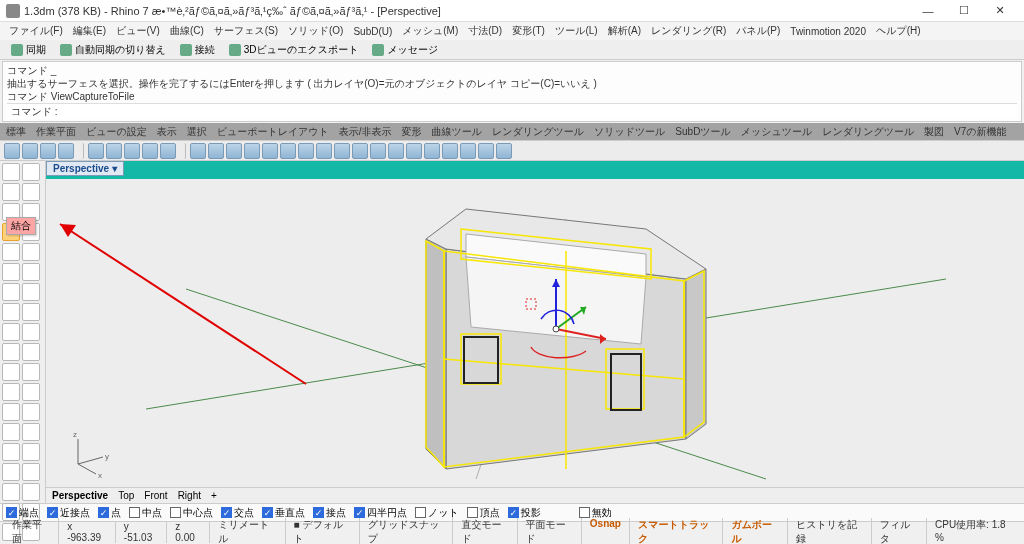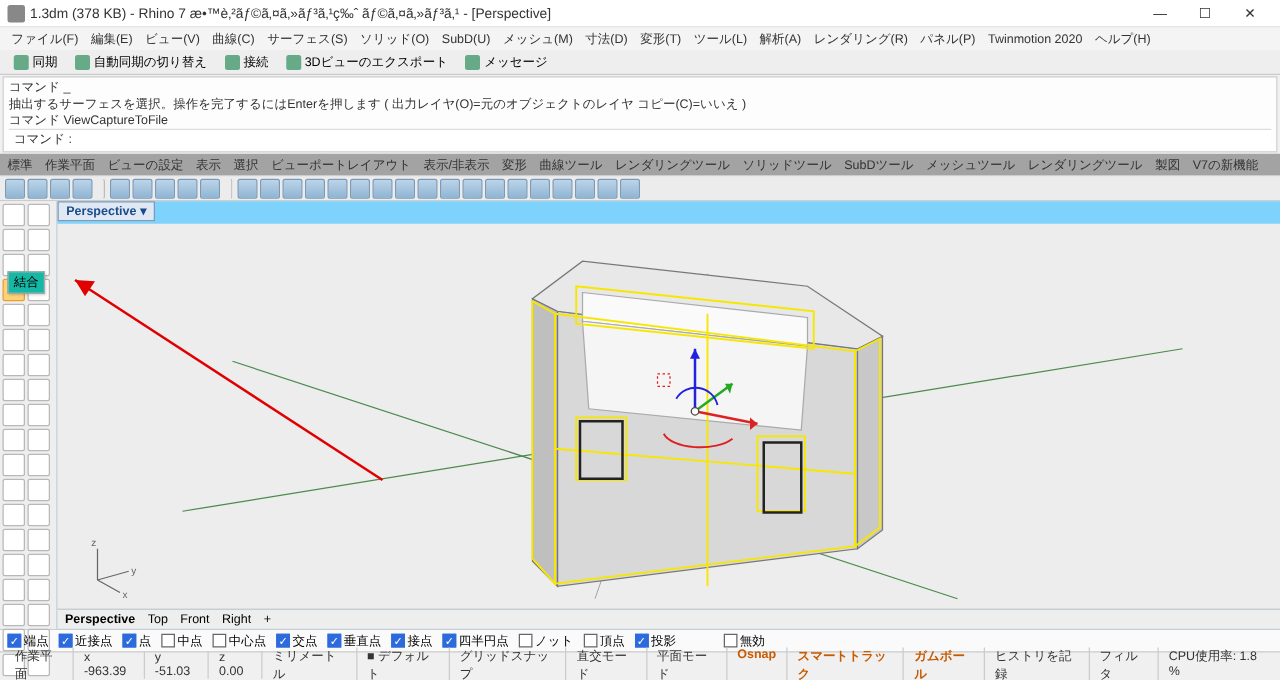--- a/index.html
+++ b/index.html
@@ -19,22 +19,22 @@
   .cmdline input { flex: 1; border: none; outline: none; font-size: 10px; }
   .tabbar { height: 18px; background: #a3a3a3; display: flex; align-items: center; padding: 0 6px; font-size: 10px; border-bottom: 1px solid #ccc; gap: 10px; }
   .tabbar span { cursor: pointer; color: #333; }
   .iconbar { height: 20px; background: #ececec; display: flex; align-items: center; padding: 0 4px; border-bottom: 1px solid #ccc; gap: 2px; }
   .ib { width: 16px; height: 16px; background: linear-gradient(#bcd4e8,#8fb5d4); border: 1px solid #7a9bb8; border-radius: 2px; cursor: pointer; }
   .ib.sep { background: none; border: none; width: 6px; border-right: 1px solid #bbb; margin: 0 2px; }
   .main { display: flex; height: 342px; }
   .sidetools { width: 46px; background: #eee; border-right: 1px solid #ccc; padding: 2px; display: flex; flex-wrap: wrap; gap: 2px; align-content: flex-start; }
   .st { width: 18px; height: 18px; background: #fff; border: 1px solid #b8b8b8; border-radius: 2px; cursor: pointer; display:flex;align-items:center;justify-content:center; }
   .st.hl { background: #ffd27a; border-color: #e8a030; }
-  .tooltip { position: absolute; left: 6px; top: 217px; background: #14b8a6; border: 1px solid #aaa; padding: 1px 4px; font-size: 10px; box-shadow: 1px 1px 2px rgba(0,0,0,.2); }
-  .viewport { flex: 1; position: relative; background: #7dd3fc; }
+  .tooltip { position: absolute; left: 6px; top: 217px; background: #fca5a5; border: 1px solid #aaa; padding: 1px 4px; font-size: 10px; box-shadow: 1px 1px 2px rgba(0,0,0,.2); }
+  .viewport { flex: 1; position: relative; background: #14b8a6; }
   .vptab { position: absolute; top: 0; left: 0; background: #e0e8f4; border: 1px solid #7a9bb8; padding: 1px 6px; font-size: 10px; color: #1a4b8c; font-weight: bold; }
   .vptab .arr { color: #1a4b8c; margin-left: 3px; }
   .canvas { position: absolute; top: 18px; left: 0; right: 0; bottom: 16px; background: #ededed; }
   .axes3d { position: absolute; left: 12px; bottom: 8px; width: 60px; height: 50px; }
   .vtabs { position: absolute; bottom: 0; left: 0; height: 16px; display: flex; align-items: center; font-size: 10px; padding: 0 6px; gap: 10px; background: #eee; border-top: 1px solid #ccc; width: 100%; }
   .vtabs span { cursor: pointer; }
   .vtabs span.active { font-weight: bold; }
   .osnaps { height: 18px; background: #fafafa; border-top: 1px solid #ccc; display: flex; align-items: center; padding: 0 6px; font-size: 10px; gap: 8px; }
   .osnaps label { display: flex; align-items: center; gap: 2px; cursor: pointer; }
   .ck { width: 11px; height: 11px; border: 1px solid #666; background: #fff; display: inline-flex; align-items: center; justify-content: center; font-size: 9px; }

